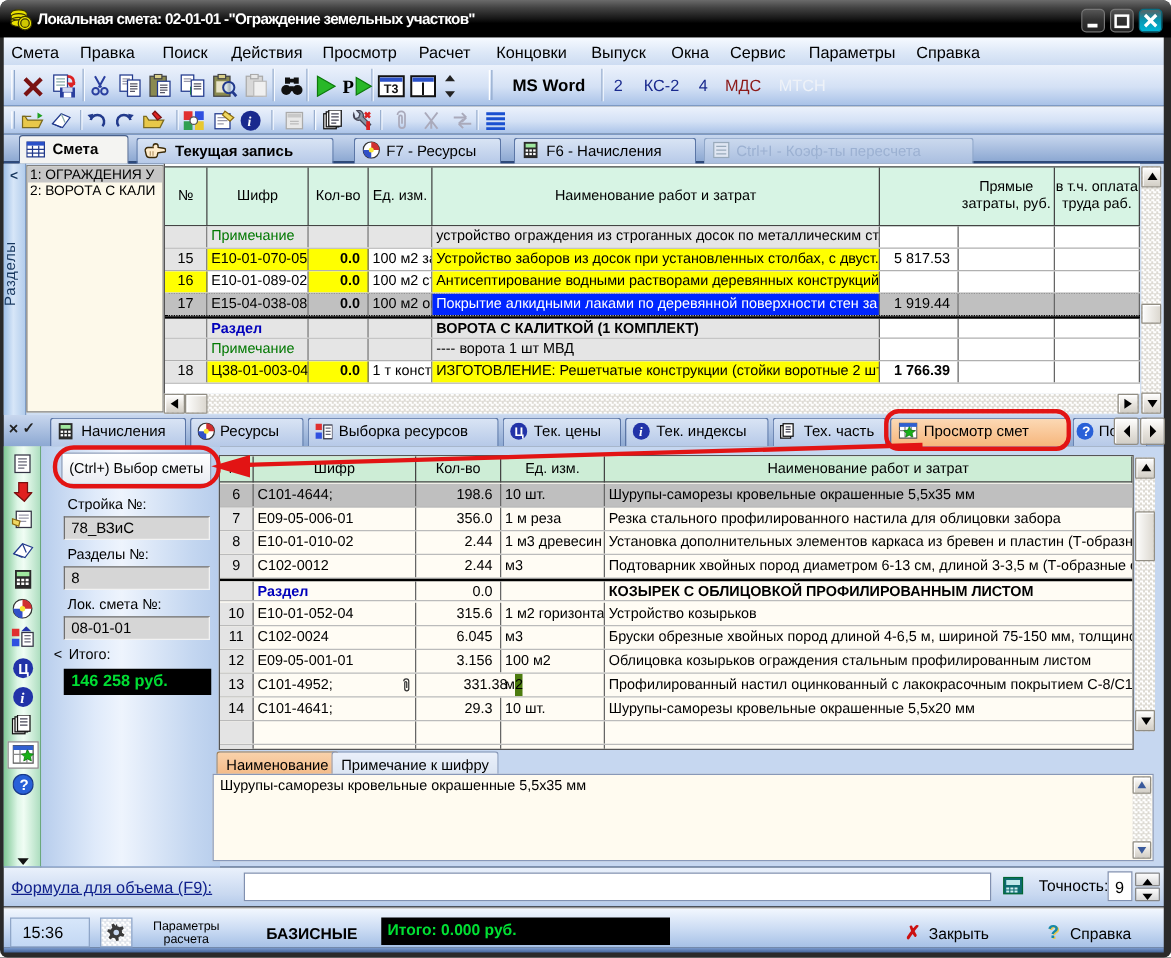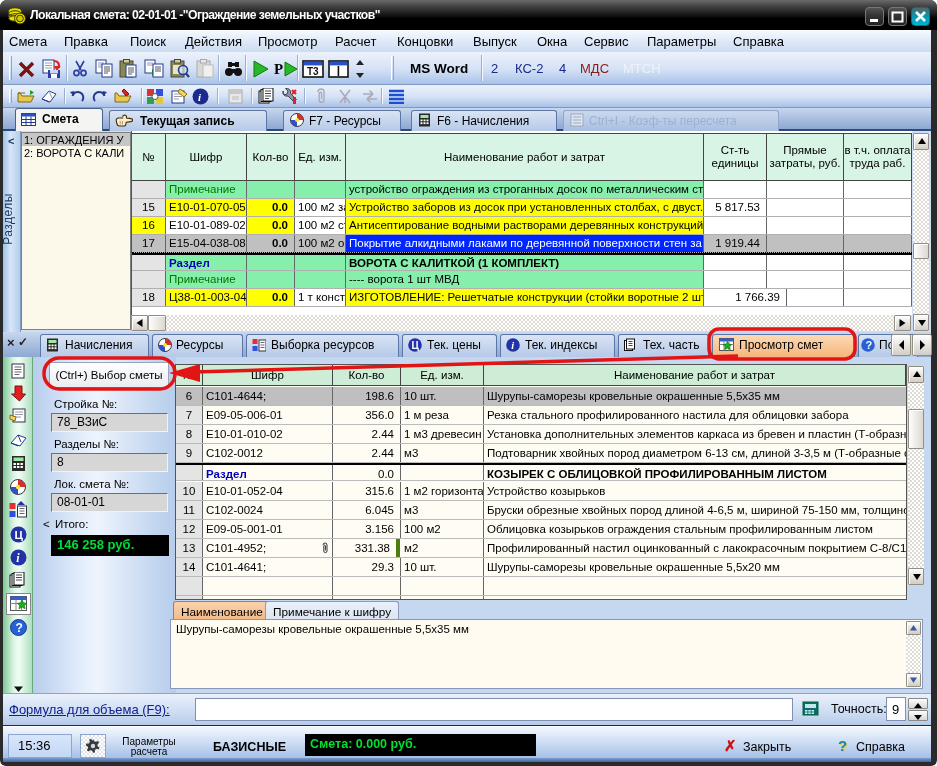--- a/index.html
+++ b/index.html
@@ -39,21 +39,21 @@
 #seclist{left:18px;top:1px;width:110px;height:198px;background:#fdf9ea;border:1px solid #808080;font-size:11px;white-space:nowrap;overflow:hidden}
 .secitem{padding:1px 1px 0 2px;height:13px;line-height:12px}
 #ugrid{left:128px;top:0px;width:781px;height:184px;background:#fff;border-left:1px solid #555;overflow:hidden}
 #uhead{position:absolute;left:0;top:2px;width:780px;height:48px;background:#d7f4e4;border-top:1px solid #444;border-bottom:1px solid #444;font-size:11.5px;text-align:center;color:#000}
 .uh{position:absolute;display:flex;align-items:center;justify-content:center;height:46px;line-height:13px}
 .urow{position:absolute;left:0;width:780px;height:18px;border-bottom:1px solid #b0b0b0;font-size:11.5px;white-space:nowrap;overflow:hidden}
 .ucell{position:absolute;top:0;height:17px;line-height:17px;overflow:hidden;padding:0 3px}
 .num{text-align:center}
 .rt{text-align:right;padding-right:6px !important}
 .yel{background:#ffff00}
-.cream{background:#86efac}
+.cream{background:#e5e5e5}
 .gray{background:#c0c0c0}
 .svc{background:#e4e4e4}
 .grn{color:#007800}
 .sect{color:#0000bb;font-weight:bold}
 .b{font-weight:bold}
 
 .sbtn{position:absolute;background:linear-gradient(#ffffff,#e8e5df 50%,#d2cec6);border:1px solid #928e84;border-radius:1px;box-shadow:inset 1px 1px 0 #fff;color:#000;text-align:center}
 .sbtn svg{display:block;margin:auto}
 .strack{position:absolute;background:repeating-conic-gradient(#ffffff 0% 25%,#dedbd4 0% 50%) 0 0/4px 4px}
 .sthumb{position:absolute;background:linear-gradient(90deg,#fdfdfc,#dcd8d0);border:1px solid #928e84;border-radius:1px;box-shadow:inset 1px 1px 0 #fff}
@@ -353,21 +353,20 @@
       <div class="secitem" style="background:#c6c6c6">1: ОГРАЖДЕНИЯ У</div>
       <div class="secitem">2: ВОРОТА С КАЛИ</div>
     </div>
     <div id="ugrid" class="abs">
         <div id="uhead">
           <div class="uh" style="left:0px;width:34px;border-right:1px solid #444">№</div>
           <div class="uh" style="left:34px;width:81px;border-right:1px solid #444">Шифр</div>
           <div class="uh" style="left:115px;width:48px;border-right:1px solid #444">Кол-во</div>
           <div class="uh" style="left:163px;width:51px;border-right:1px solid #444">Ед. изм.</div>
           <div class="uh" style="left:214px;width:358px;border-right:1px solid #444">Наименование работ и затрат</div>
-          <div class="uh" style="left:572px;width:63px;border-right:1px solid #444">Ст-ть<br>единицы</div>
           <div class="uh" style="left:635px;width:77px;border-right:1px solid #444">Прямые<br>затраты, руб.</div>
           <div class="uh" style="left:712px;width:68px;border-right:1px solid #444">в т.ч. оплата<br>труда раб.</div>
         </div>
         <div class="urow" style="top:50px">
           <div class="ucell num svc" style="left:0px;width:34px;border-right:1px solid #666;"></div>
           <div class="ucell cream grn" style="left:34px;width:81px;border-right:1px solid #666;">Примечание</div>
           <div class="ucell rt cream" style="left:115px;width:48px;border-right:1px solid #666;"></div>
           <div class="ucell cream" style="left:163px;width:51px;border-right:1px solid #666;"></div>
           <div class="ucell cream" style="left:214px;width:358px;border-right:1px solid #666;">устройство ограждения из строганных досок по металлическим ст...</div>
           <div class="ucell rt " style="left:572px;width:63px;border-right:1px solid #666;"></div>
@@ -423,21 +422,21 @@
           <div class="ucell rt " style="left:572px;width:63px;border-right:1px solid #666;"></div>
           <div class="ucell " style="left:635px;width:77px;border-right:1px solid #666;"></div>
           <div class="ucell " style="left:712px;width:68px;border-right:1px solid #666;"></div>
         </div>
         <div class="urow" style="top:158px">
           <div class="ucell num svc" style="left:0px;width:34px;border-right:1px solid #666;">18</div>
           <div class="ucell yel" style="left:34px;width:81px;border-right:1px solid #666;">Ц38-01-003-04</div>
           <div class="ucell rt yel b" style="left:115px;width:48px;border-right:1px solid #666;">0.0</div>
           <div class="ucell " style="left:163px;width:51px;border-right:1px solid #666;">1 т конст</div>
           <div class="ucell yel" style="left:214px;width:358px;border-right:1px solid #666;">ИЗГОТОВЛЕНИЕ: Решетчатые конструкции (стойки воротные 2 шт....</div>
-          <div class="ucell rt " style="left:572px;width:83px;border-right:1px solid #666;">1 766.39</div>
+          <div class="ucell rt " style="left:572px;width:63px;border-right:1px solid #666;font-weight:bold;">1 766.39</div>
           <div class="ucell " style="left:635px;width:77px;border-right:1px solid #666;"></div>
           <div class="ucell " style="left:712px;width:68px;border-right:1px solid #666;"></div>
         </div>
       </div>
 
     <div class="strack abs" style="left:910px;top:2px;width:16px;height:198px"></div>
     <div class="sbtn abs" style="left:910px;top:2px;width:16px;height:17px">
         <svg width="16" height="15" viewBox="0 0 16 15">
           <path d="M8 4 L12 10 L4 10 Z" fill="#000"></path>
         </svg>
@@ -694,21 +693,21 @@
           <div class="lcell" style="left:27px;width:130px;border-right:1px solid #666">Е09-05-001-01</div>
           <div class="lcell rt" style="left:157px;width:68px;border-right:1px solid #666">3.156</div>
           <div class="lcell" style="left:225px;width:83px;border-right:1px solid #666">100 м2</div>
           <div class="lcell" style="left:308px;width:422px">Облицовка козырьков ограждения стальным профилированным листом</div>
         </div>
         <div class="lrow" style="top:174px;">
           <div class="lcell num" style="left:0;width:27px;border-right:1px solid #666;background:#e4e4e4">13</div>
           <div class="lcell" style="left:27px;width:130px;border-right:1px solid #666">С101-4952;<svg style="float:right;margin-top:3px" width="8" height="13" viewBox="0 0 8 13">
               <path d="M2 3 A2 2 0 0 1 6 3 L6 9 A1.6 1.6 0 0 1 2.8 9 L2.8 4 A0.8 0.8 0 0 1 4.4 4 L4.4 8.4" fill="none" stroke="#333" stroke-width="1"></path>
             </svg></div>
-          <div class="lcell rt" style="left:156px;width:68px;border-right:4px solid #4d7c0f">331.38</div>
+          <div class="lcell rt" style="left:174px;width:68px;border-right:6px solid #4d7c0f">331.38</div>
           <div class="lcell" style="left:225px;width:83px;border-right:1px solid #666">м2</div>
           <div class="lcell" style="left:308px;width:422px">Профилированный настил оцинкованный с лакокрасочным покрытием С-8/С1</div>
         </div>
         <div class="lrow" style="top:193px;">
           <div class="lcell num" style="left:0;width:27px;border-right:1px solid #666;background:#e4e4e4">14</div>
           <div class="lcell" style="left:27px;width:130px;border-right:1px solid #666">С101-4641;</div>
           <div class="lcell rt" style="left:157px;width:68px;border-right:1px solid #666">29.3</div>
           <div class="lcell" style="left:225px;width:83px;border-right:1px solid #666">10 шт.</div>
           <div class="lcell" style="left:308px;width:422px">Шурупы-саморезы кровельные окрашенные 5,5х20 мм</div>
         </div>
@@ -787,21 +786,21 @@
   <div id="sbar" class="abs">
     <div class="spanel" style="left:5px;width:64px;line-height:22px;padding-left:9px;background:linear-gradient(#d7e6fa,#c3d8f4)">15:36</div>
     <div class="spanel" style="left:77px;width:26px;text-align:center;background:repeating-conic-gradient(#fff 0% 25%,#dfe3ea 0% 50%) 0 0/4px 4px">
       <svg style="margin-top:3px" width="16" height="16" viewBox="0 0 16 16">
           <path d="M8 1 L9.2 3.2 A5 5 0 0 1 10.8 3.8 L13.2 3 L14 4.8 L12.4 6.4 A5 5 0 0 1 12.6 8.2 L14.6 9.6 L13.6 11.4 L11.2 10.8 A5 5 0 0 1 9.8 12 L10 14.4 L8 14.8 L7 12.6 A5 5 0 0 1 5.2 12.2 L3.2 13.6 L1.8 12 L3.2 10 A5 5 0 0 1 2.6 8.4 L0.8 7.4 L1.4 5.4 L3.8 5.6 A5 5 0 0 1 4.8 4 L4.2 1.6 L6 0.8 L7.4 2.8 Z" fill="#3a3a3a"></path>
           <circle cx="8" cy="8" r="2.2" fill="#c8d8f0"></circle>
         </svg>
     </div>
     <div class="abs" style="left:108px;top:10px;width:76px;text-align:center;font-size:10px;line-height:10px">Параметры<br>расчета</div>
     <div class="abs" style="left:210px;top:13px;font-weight:bold;font-size:12.5px">БАЗИСНЫЕ</div>
-    <div class="abs" style="left:302px;top:7px;width:231px;height:22px;background:#000;color:#00e033;font-weight:bold;font-size:12.5px;line-height:21px;padding-left:5px">Смета: 0.000 руб.</div>
+    <div class="abs" style="left:302px;top:7px;width:231px;height:22px;background:#000;color:#00e033;font-weight:bold;font-size:12.5px;line-height:21px;padding-left:5px">Итого: 0.000 руб.</div>
     <div class="abs" style="left:721px;top:10px;color:#cc1111;font-weight:bold;font-size:15px">✗</div>
     <div class="abs" style="left:740px;top:13px;font-size:12.5px">Закрыть</div>
     <div class="abs" style="left:835px;top:10px;color:#1588a8;font-weight:bold;font-size:15px;text-shadow:1px 1px 0 #e8c84a">?</div>
     <div class="abs" style="left:853px;top:13px;font-size:12.5px">Справка</div>
   </div>
   <div id="bottomedge" class="abs"></div>
 
   <svg id="anno" class="abs" viewBox="0 0 937 766">
     <rect x="709" y="329" width="146" height="30" rx="10" fill="none" stroke="#e21414" stroke-width="3.5"></rect>
     <rect x="44" y="358" width="131" height="31" rx="15" fill="none" stroke="#e21414" stroke-width="3.5"></rect>

